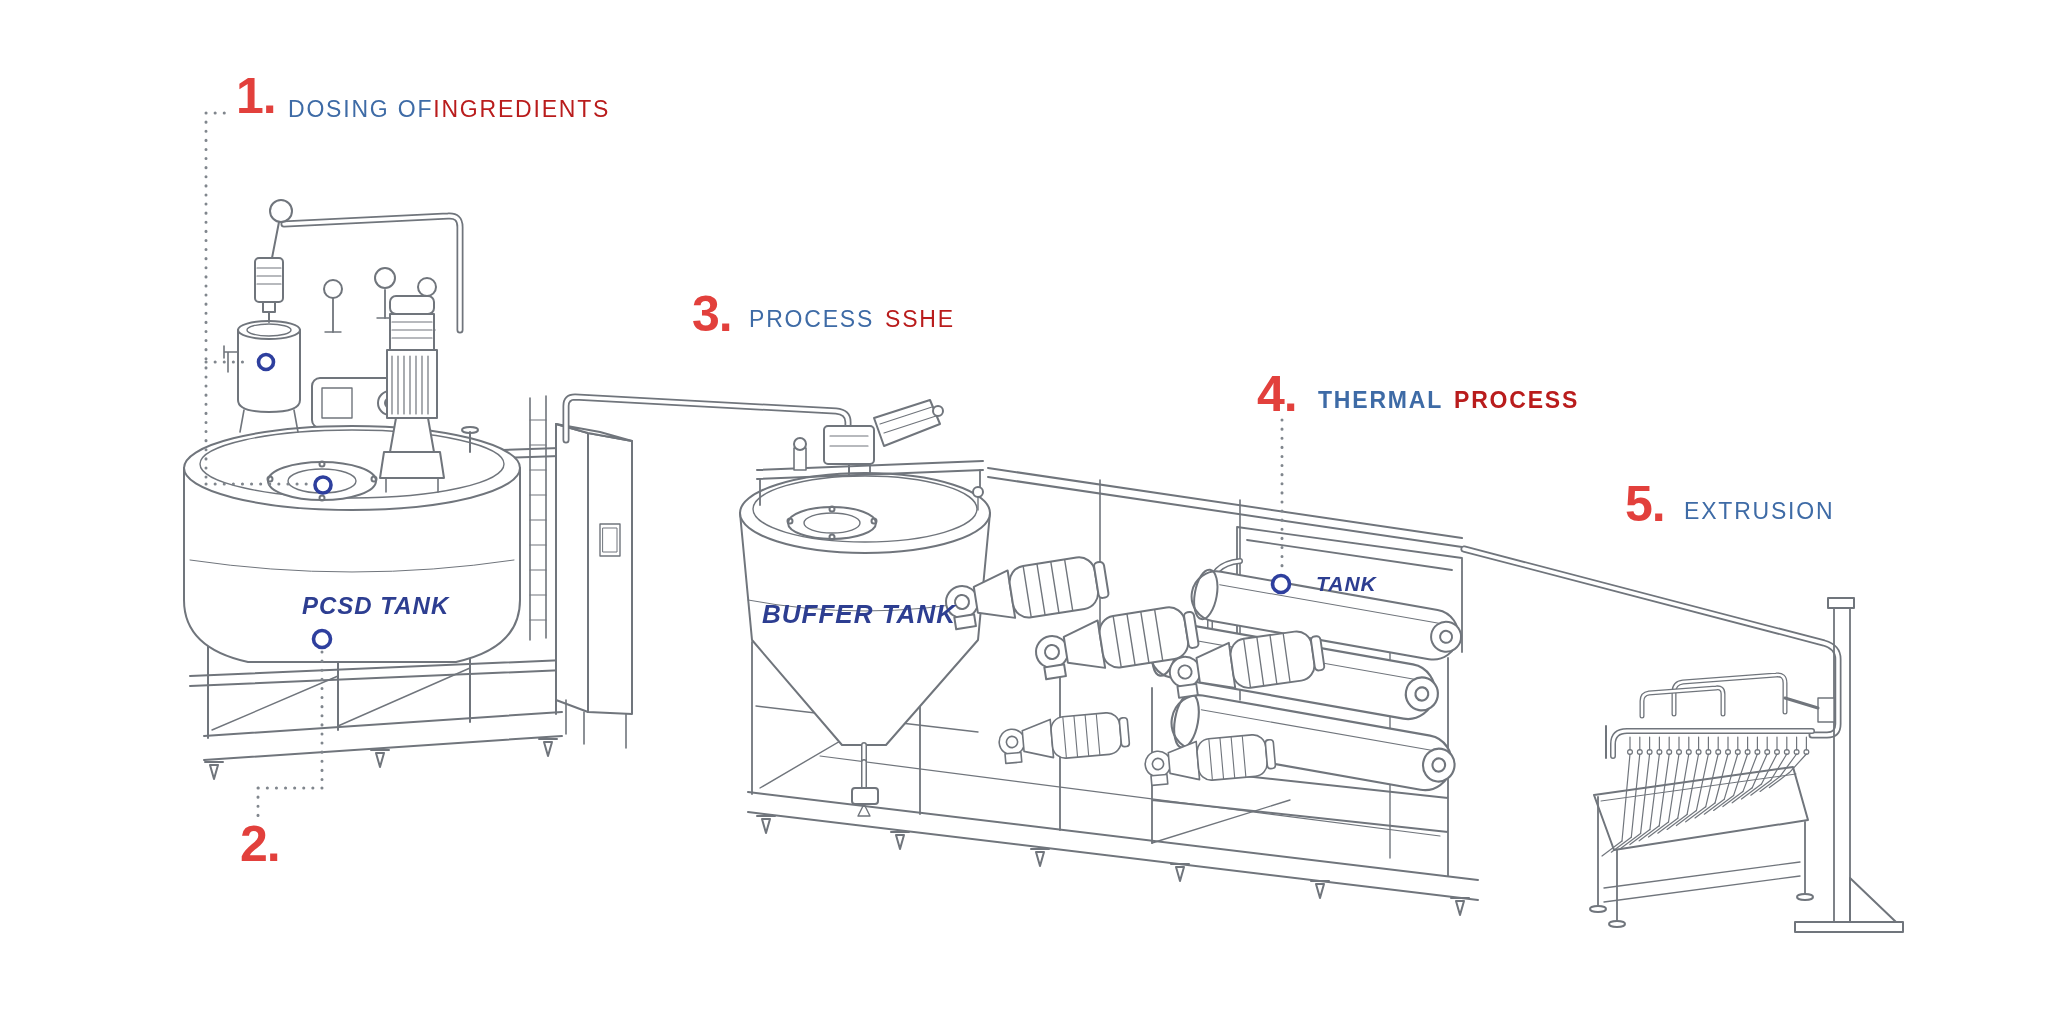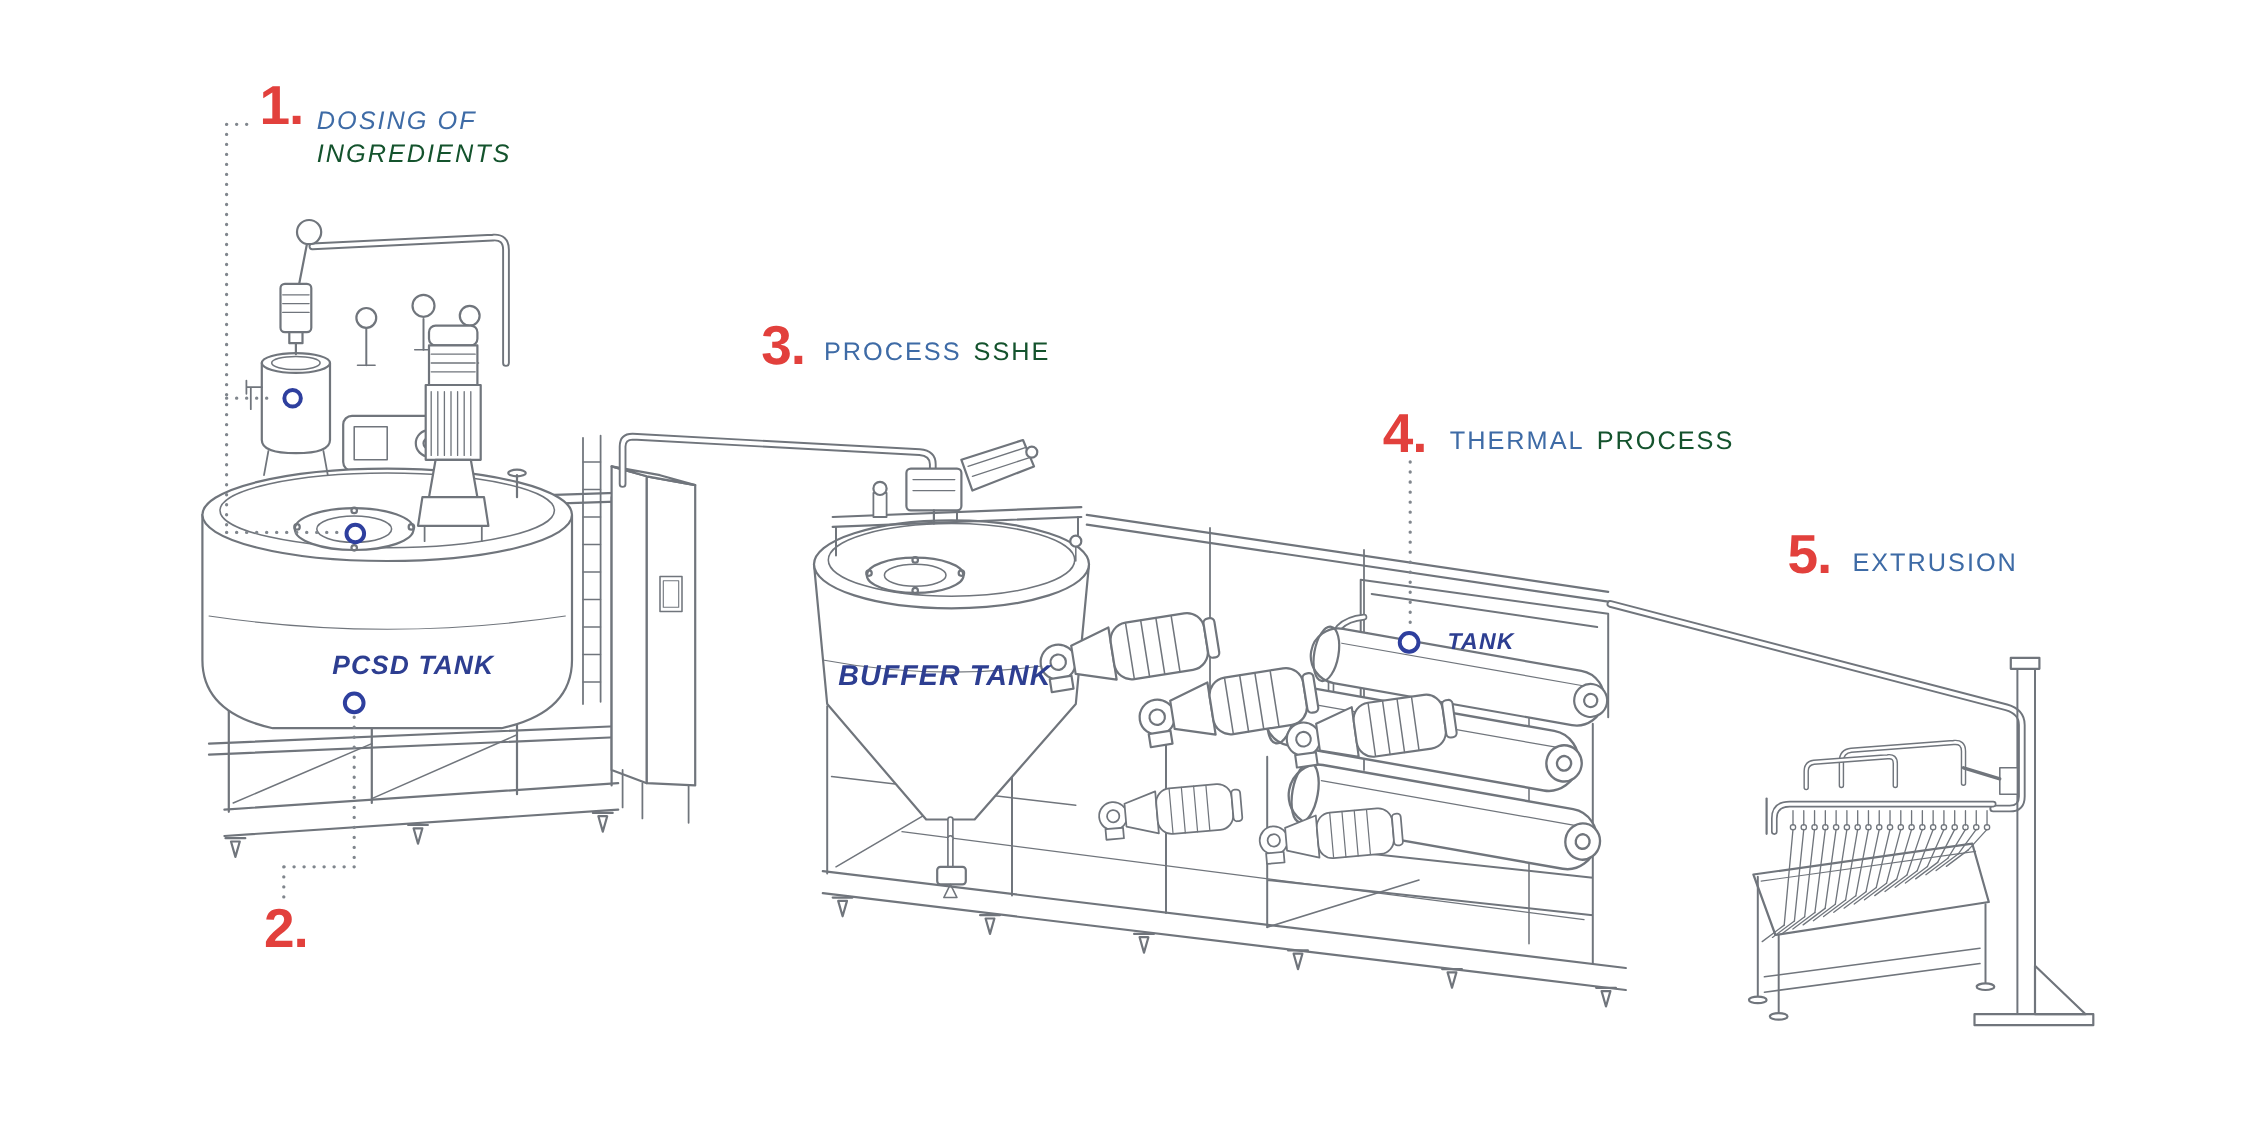--- a/index.html
+++ b/index.html
@@ -3,32 +3,32 @@
 <meta charset="utf-8">
 <style>
   html,body{margin:0;padding:0;background:#fff;}
   .canvas{position:relative;width:2048px;height:1024px;background:#ffffff;overflow:hidden;
           font-family:"Liberation Sans", sans-serif;}
   svg{position:absolute;left:0;top:0;}
   .step-num{position:absolute;font-weight:800;font-size:50px;line-height:.9;color:#e2403c;
             letter-spacing:-1px;white-space:nowrap;}
   .step-txt{position:absolute;font-size:23px;font-weight:500;letter-spacing:1.8px;
             color:#3e6ba6;white-space:nowrap;}
-  .step-txt .t-red{color:#14532d;}
+  .step-txt .t-red{color:#b91c1c;}
   .step-txt .gap{margin-right:11px;}
-  .stack{display:flex;flex-direction:column;line-height:30px;font-style:italic;}
+  .stack{display:flex;flex-direction:row;line-height:30px;}
   .equip{position:absolute;font-style:italic;font-weight:700;color:#2d3e91;
          letter-spacing:1px;white-space:nowrap;}
   .eq-pcsd{left:302px;top:592px;font-size:24px;}
   .eq-buffer{left:762px;top:599px;font-size:26px;}
   .eq-sshe{left:1316px;top:572px;font-size:21px;}
   .n1{left:236px;top:74px;} .t1{left:288px;top:94px;}
   .n2{left:240px;top:822px;} .t2{left:303px;top:845px;}
   .n3{left:692px;top:292px;} .t3{left:749px;top:306px;}
-  .n4{left:1257px;top:372px;} .t4{left:1318px;top:387px;}
+  .n4{left:1257px;top:372px;} .t4{left:1318px;top:387px;font-weight:bold;}
   .n5{left:1625px;top:482px;} .t5{left:1684px;top:498px;}
 </style>
 </head>
 <body>
 
 <div class="canvas">
 
 <svg width="2048" height="1024" viewBox="0 0 2048 1024">
   <defs>
     <g id="pump">

